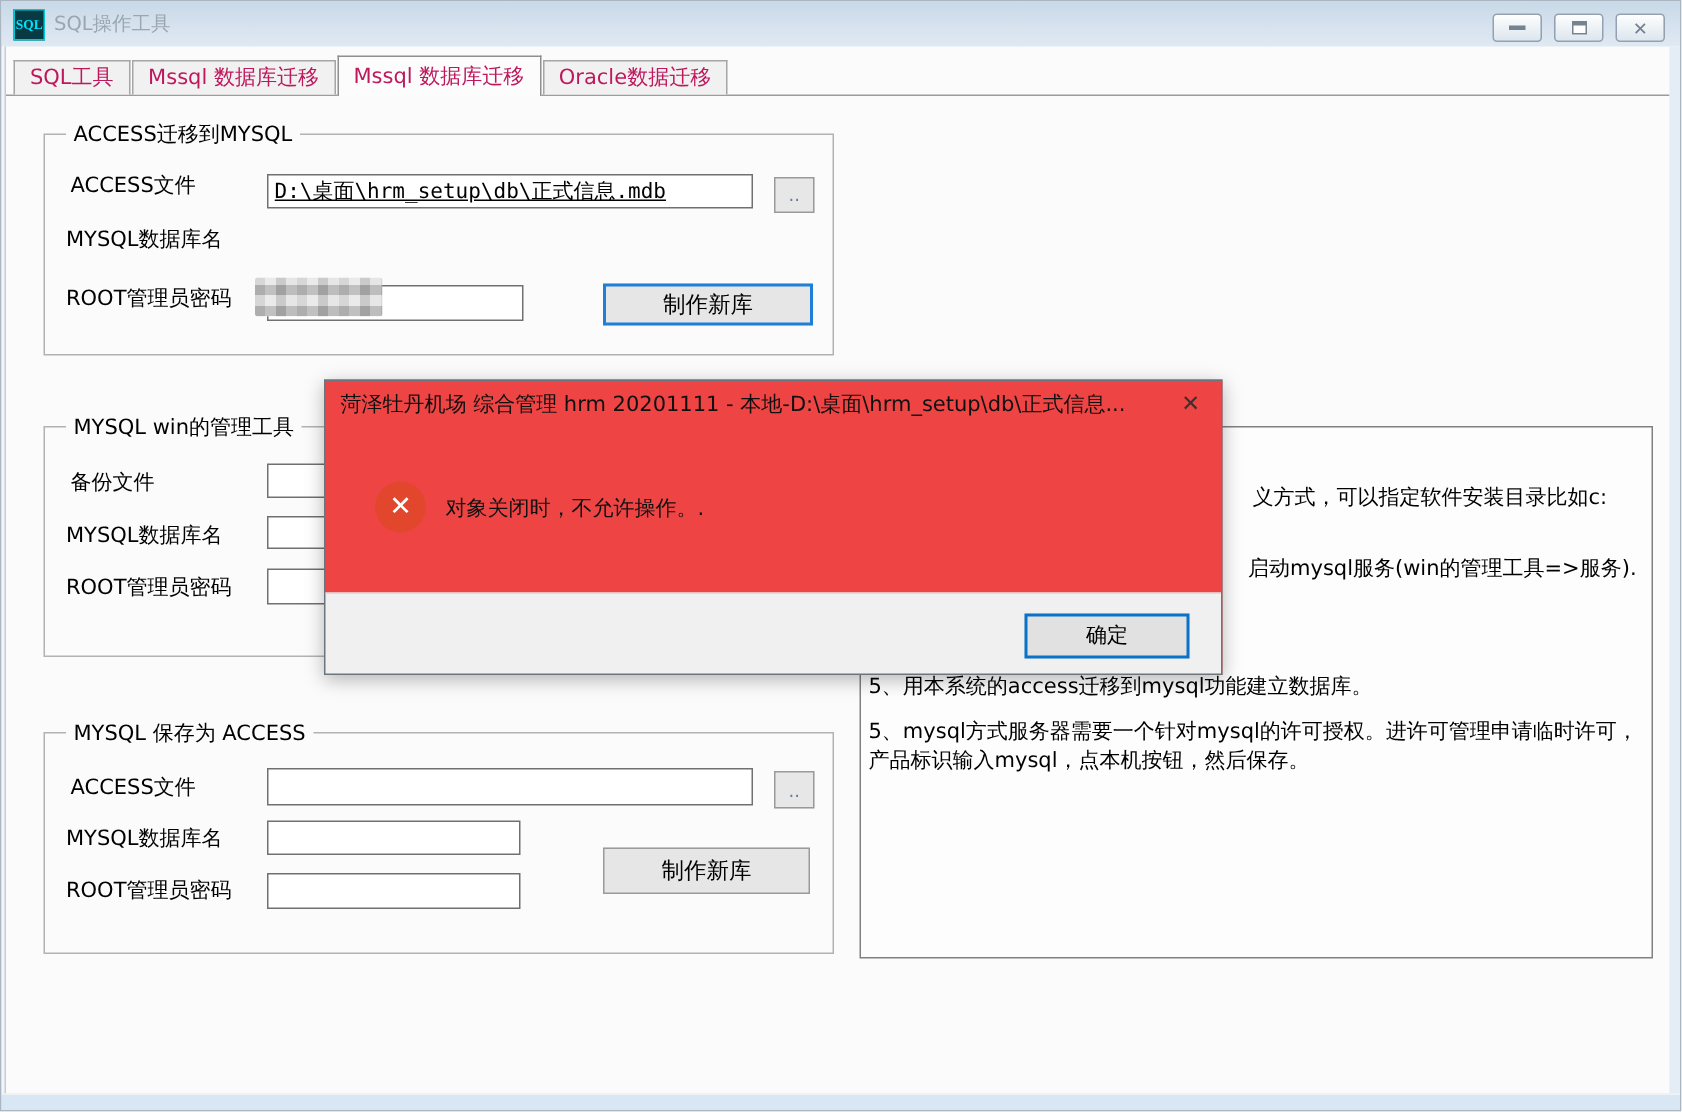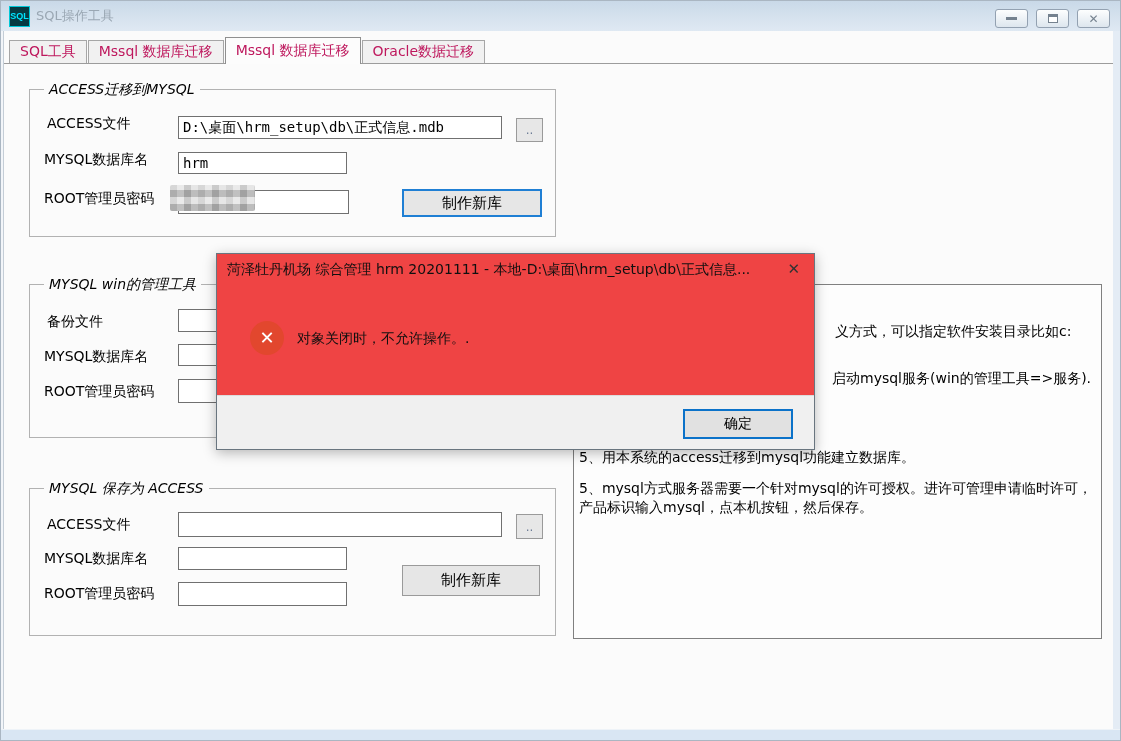--- a/index.html
+++ b/index.html
@@ -13,21 +13,21 @@
   
   .titlebar{
     position:absolute;left:0;top:0;width:100%;height:30px;
     background:linear-gradient(180deg,#c9d9e8 0%,#d6e2ee 55%,#dfe9f3 100%);
     display:flex;align-items:center;
   }
   .app-icon{
     margin-left:8px;width:21px;height:21px;flex:0 0 auto;
     background:#073a42;border:1px solid #00c8d8;
     color:#00e5ff;font-weight:bold;font-size:9px;line-height:19px;text-align:center;
-    font-family:Liberation Sans, sans-serif;letter-spacing:0px;
+    font-family:Liberation Serif, serif;letter-spacing:0px;
   }
   .title-text{margin-left:6px;font-size:13px;color:#9aa7b3;}
   .win-btns{position:absolute;right:10px;top:8px;display:flex;gap:8px;}
   .win-btn{
     width:33px;height:19px;border:1px solid #93a1b1;border-radius:3px;
     background:linear-gradient(180deg,#fdfefe,#dde6ee);
     display:flex;align-items:center;justify-content:center;
     color:#75828f;font-size:11px;cursor:pointer;
   }
   .glyph-min{width:11px;height:3px;background:#75828f;}
@@ -47,27 +47,28 @@
   .tab.active{
     height:27px;background:#fcfcfc;position:relative;z-index:2;
     margin-bottom:-1px;border-color:#8f8f8f;
   }
   
   .groupbox{
     position:absolute;border:1px solid #b2b2b2;background:transparent;
   }
   .groupbox .legend{
     position:absolute;top:-9px;left:14px;background:#fbfbfb;padding:0 5px;
-    font-size:14px;color:#000;white-space:nowrap;font-style:italic;
+    font-size:14px;color:#000;white-space:nowrap;
   }
   .fld-label{position:absolute;font-size:14px;color:#000;white-space:nowrap;}
   .fld-input{
     position:absolute;border:1px solid #707070;background:#fff;
     font-size:14px;padding:1px 4px;color:#000;
     font-family:"DejaVu Sans Mono","DejaVu Sans",monospace;
+    text-decoration:underline;
   }
   .browse-btn{
     position:absolute;border:1px solid #9a9a9a;background:#e7e7e7;
     color:#6c7c96;font-size:12px;text-align:center;cursor:pointer;
     display:flex;align-items:center;justify-content:center;
   }
   .make-btn{
     position:absolute;background:#e6e6e6;border:1px solid #9a9a9a;
     font-size:15px;color:#000;display:flex;align-items:center;justify-content:center;
     cursor:pointer;
@@ -150,21 +151,20 @@
     <div class="tab active">Mssql 数据库迁移</div>
     <div class="tab">Oracle数据迁移</div>
   </div>
 
   <div class="groupbox" style="left:28px;top:88px;width:527px;height:148px;">
     <div class="legend">ACCESS迁移到MYSQL</div>
     <div class="fld-label" style="left:17px;top:25px;">ACCESS文件</div>
     <input class="fld-input" style="left: 148px; top: 26px; width: 324px; height: 23px;" value="D:\桌面\hrm_setup\db\正式信息.mdb">
     <div class="browse-btn" style="left:486px;top:28px;width:27px;height:24px;">..</div>
     <div class="fld-label" style="left:14px;top:61px;">MYSQL数据库名</div>
-    <input class="fld-input" style="left: 148px; top: 62px; width: 169px; height: 22px;" value="hrm">
     <div class="fld-label" style="left:14px;top:100px;">ROOT管理员密码</div>
     <input class="fld-input" style="left: 148px; top: 100px; width: 171px; height: 24px;">
     <div class="mosaic" style="left:140px;top:95px;width:85px;height:26px;"></div>
     <div class="make-btn focused" style="left:372px;top:99px;width:140px;height:28px;">制作新库</div>
   </div>
 
   <div class="groupbox" style="left:28px;top:283px;width:527px;height:154px;">
     <div class="legend">MYSQL  win的管理工具</div>
     <div class="fld-label" style="left:17px;top:28px;">备份文件</div>
     <input class="fld-input" style="left: 148px; top: 24px; width: 324px; height: 23px;">

